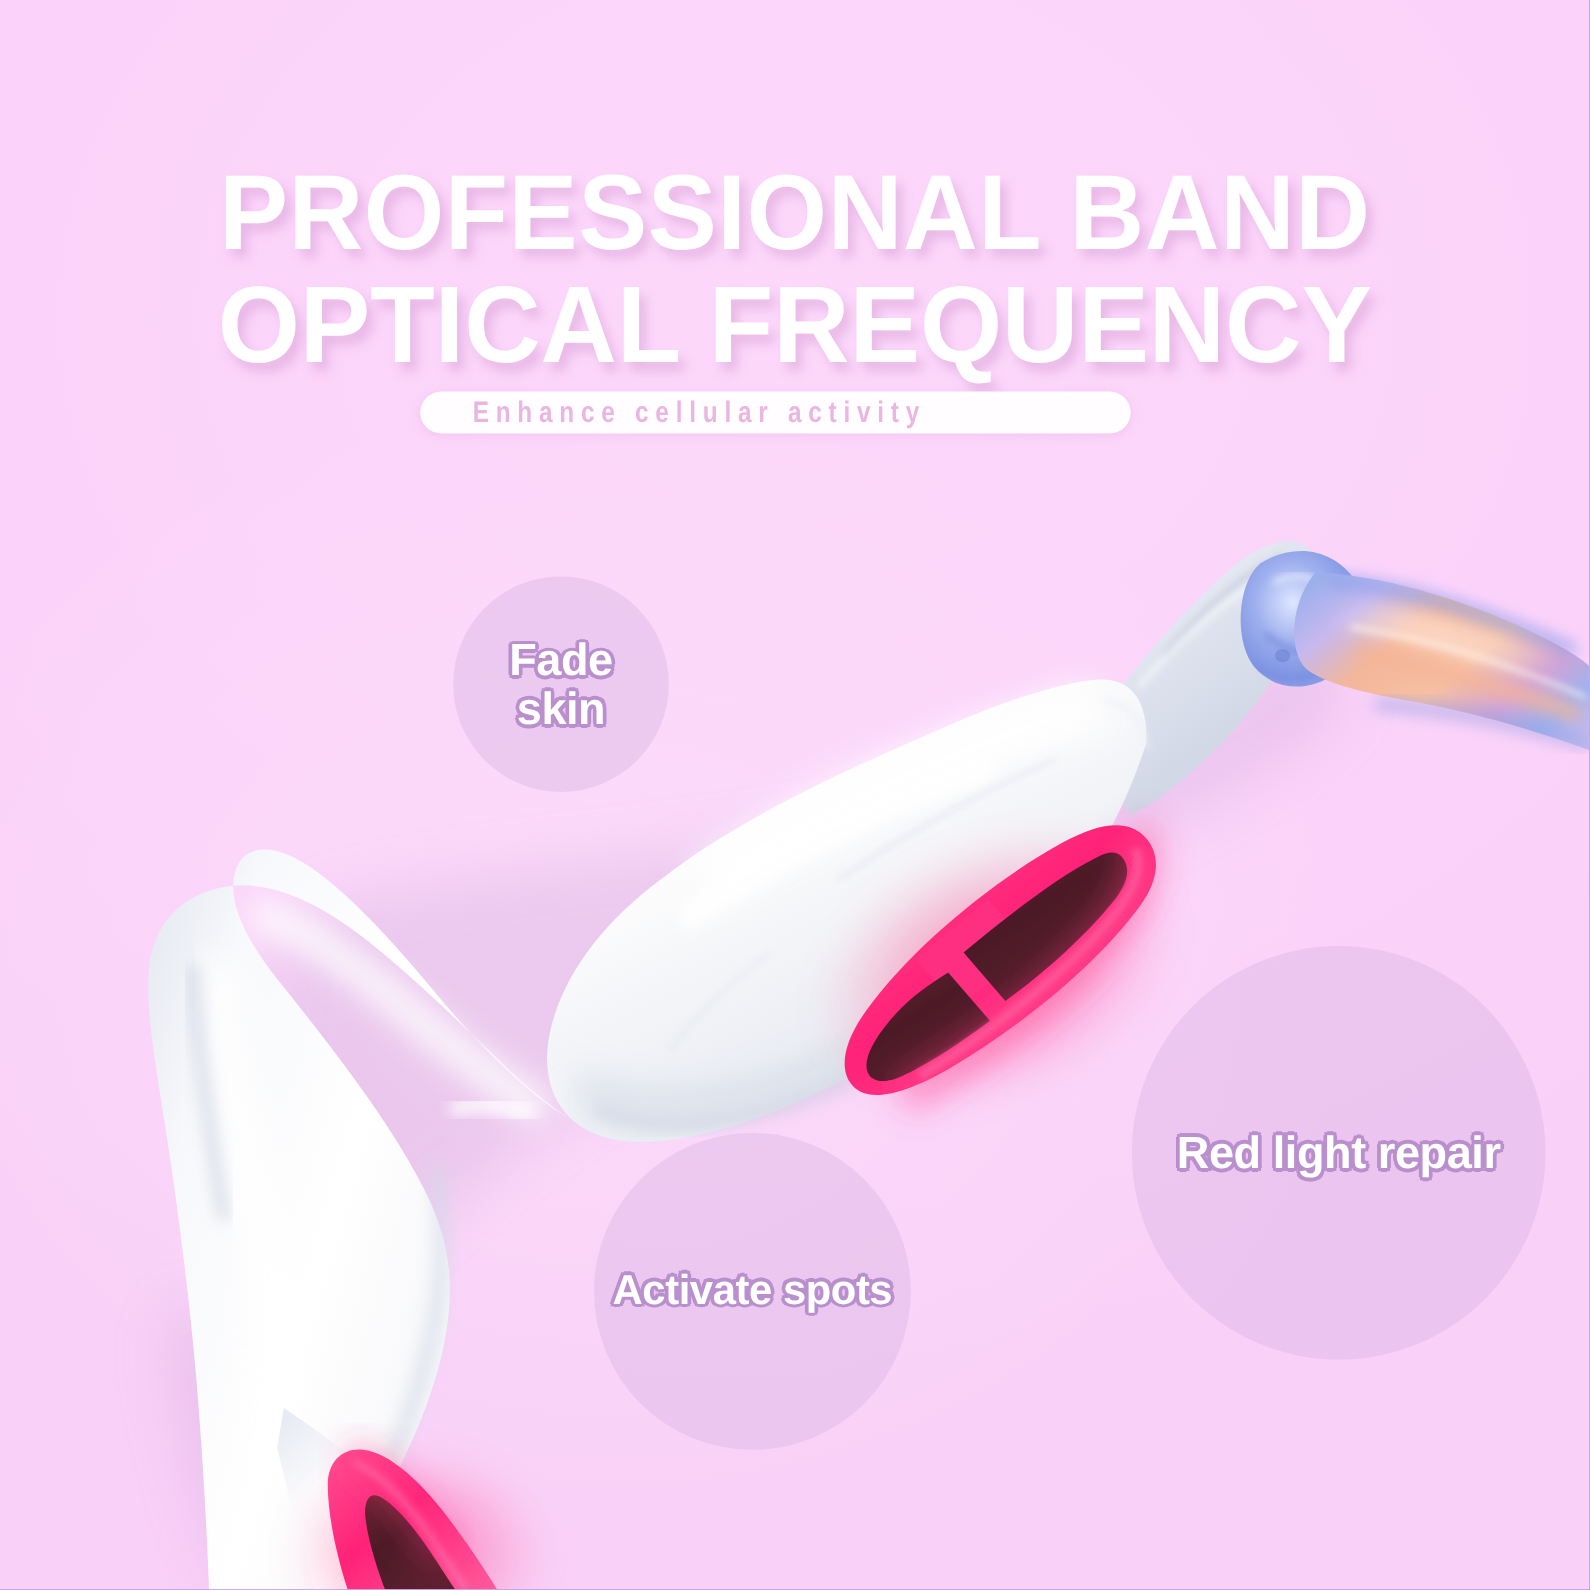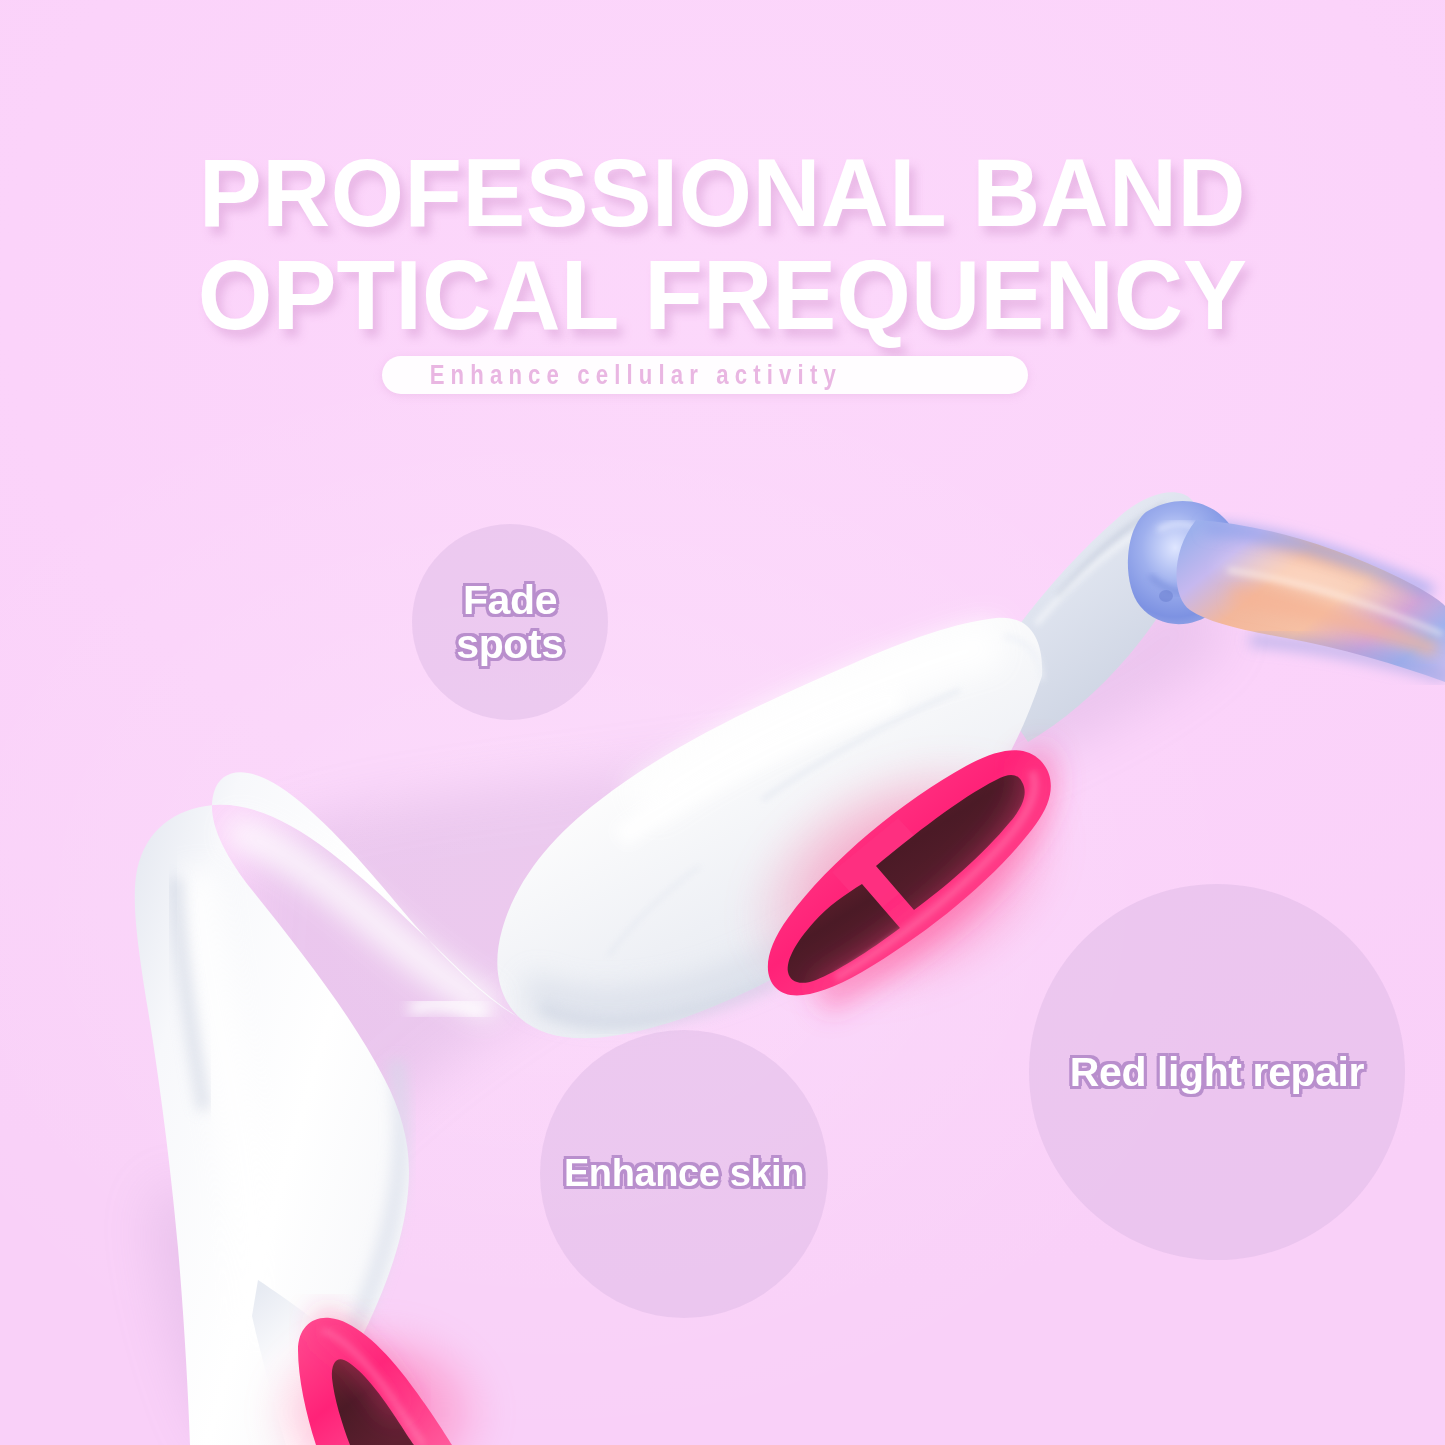--- a/index.html
+++ b/index.html
@@ -96,21 +96,21 @@
     paint-order: stroke fill;
     text-shadow:
       -2.6px -2.6px 0 #b98fcd,  2.6px -2.6px 0 #b98fcd,
       -2.6px  2.6px 0 #b98fcd,  2.6px  2.6px 0 #b98fcd,
       -3.4px 0 0 #b98fcd,  3.4px 0 0 #b98fcd,
        0 -3.4px 0 #b98fcd,  0  3.4px 0 #b98fcd;
     white-space: pre-line;
   }
   #bubble-fade   { left: 412px; top: 524px;  width: 196px; height: 196px; }
   #bubble-fade   .bubble-label { font-size: 41px; }
-  #bubble-red    { left: 1029px; top: 884px; width: 376px; height: 376px; }
+  #bubble-red    { left: 1029px; top: 860px; width: 376px; height: 376px; }
   #bubble-red    .bubble-label { font-size: 41px; }
   #bubble-active { left: 540px; top: 1030px; width: 288px; height: 288px; }
   #bubble-active .bubble-label { font-size: 38px; }
 </style>
 </head>
 <body>
 
 <div id="poster">
 
   <div class="bg-base"></div>
@@ -352,24 +352,24 @@
     <span class="hl-line line1">PROFESSIONAL BAND</span>
     <span class="hl-line line2">OPTICAL FREQUENCY</span>
   </h1>
 
   <div class="pill">
     <span class="pill-text">Enhance cellular activity</span>
   </div>
 
   <div class="bubble" id="bubble-fade">
     <span class="bubble-label">Fade
-spots</span>
+skin</span>
   </div>
 
   <div class="bubble" id="bubble-red">
     <span class="bubble-label">Red light repair</span>
   </div>
 
   <div class="bubble" id="bubble-active">
-    <span class="bubble-label">Enhance skin</span>
+    <span class="bubble-label">Activate spots</span>
   </div>
 
 </div>
 
 </body></html>

